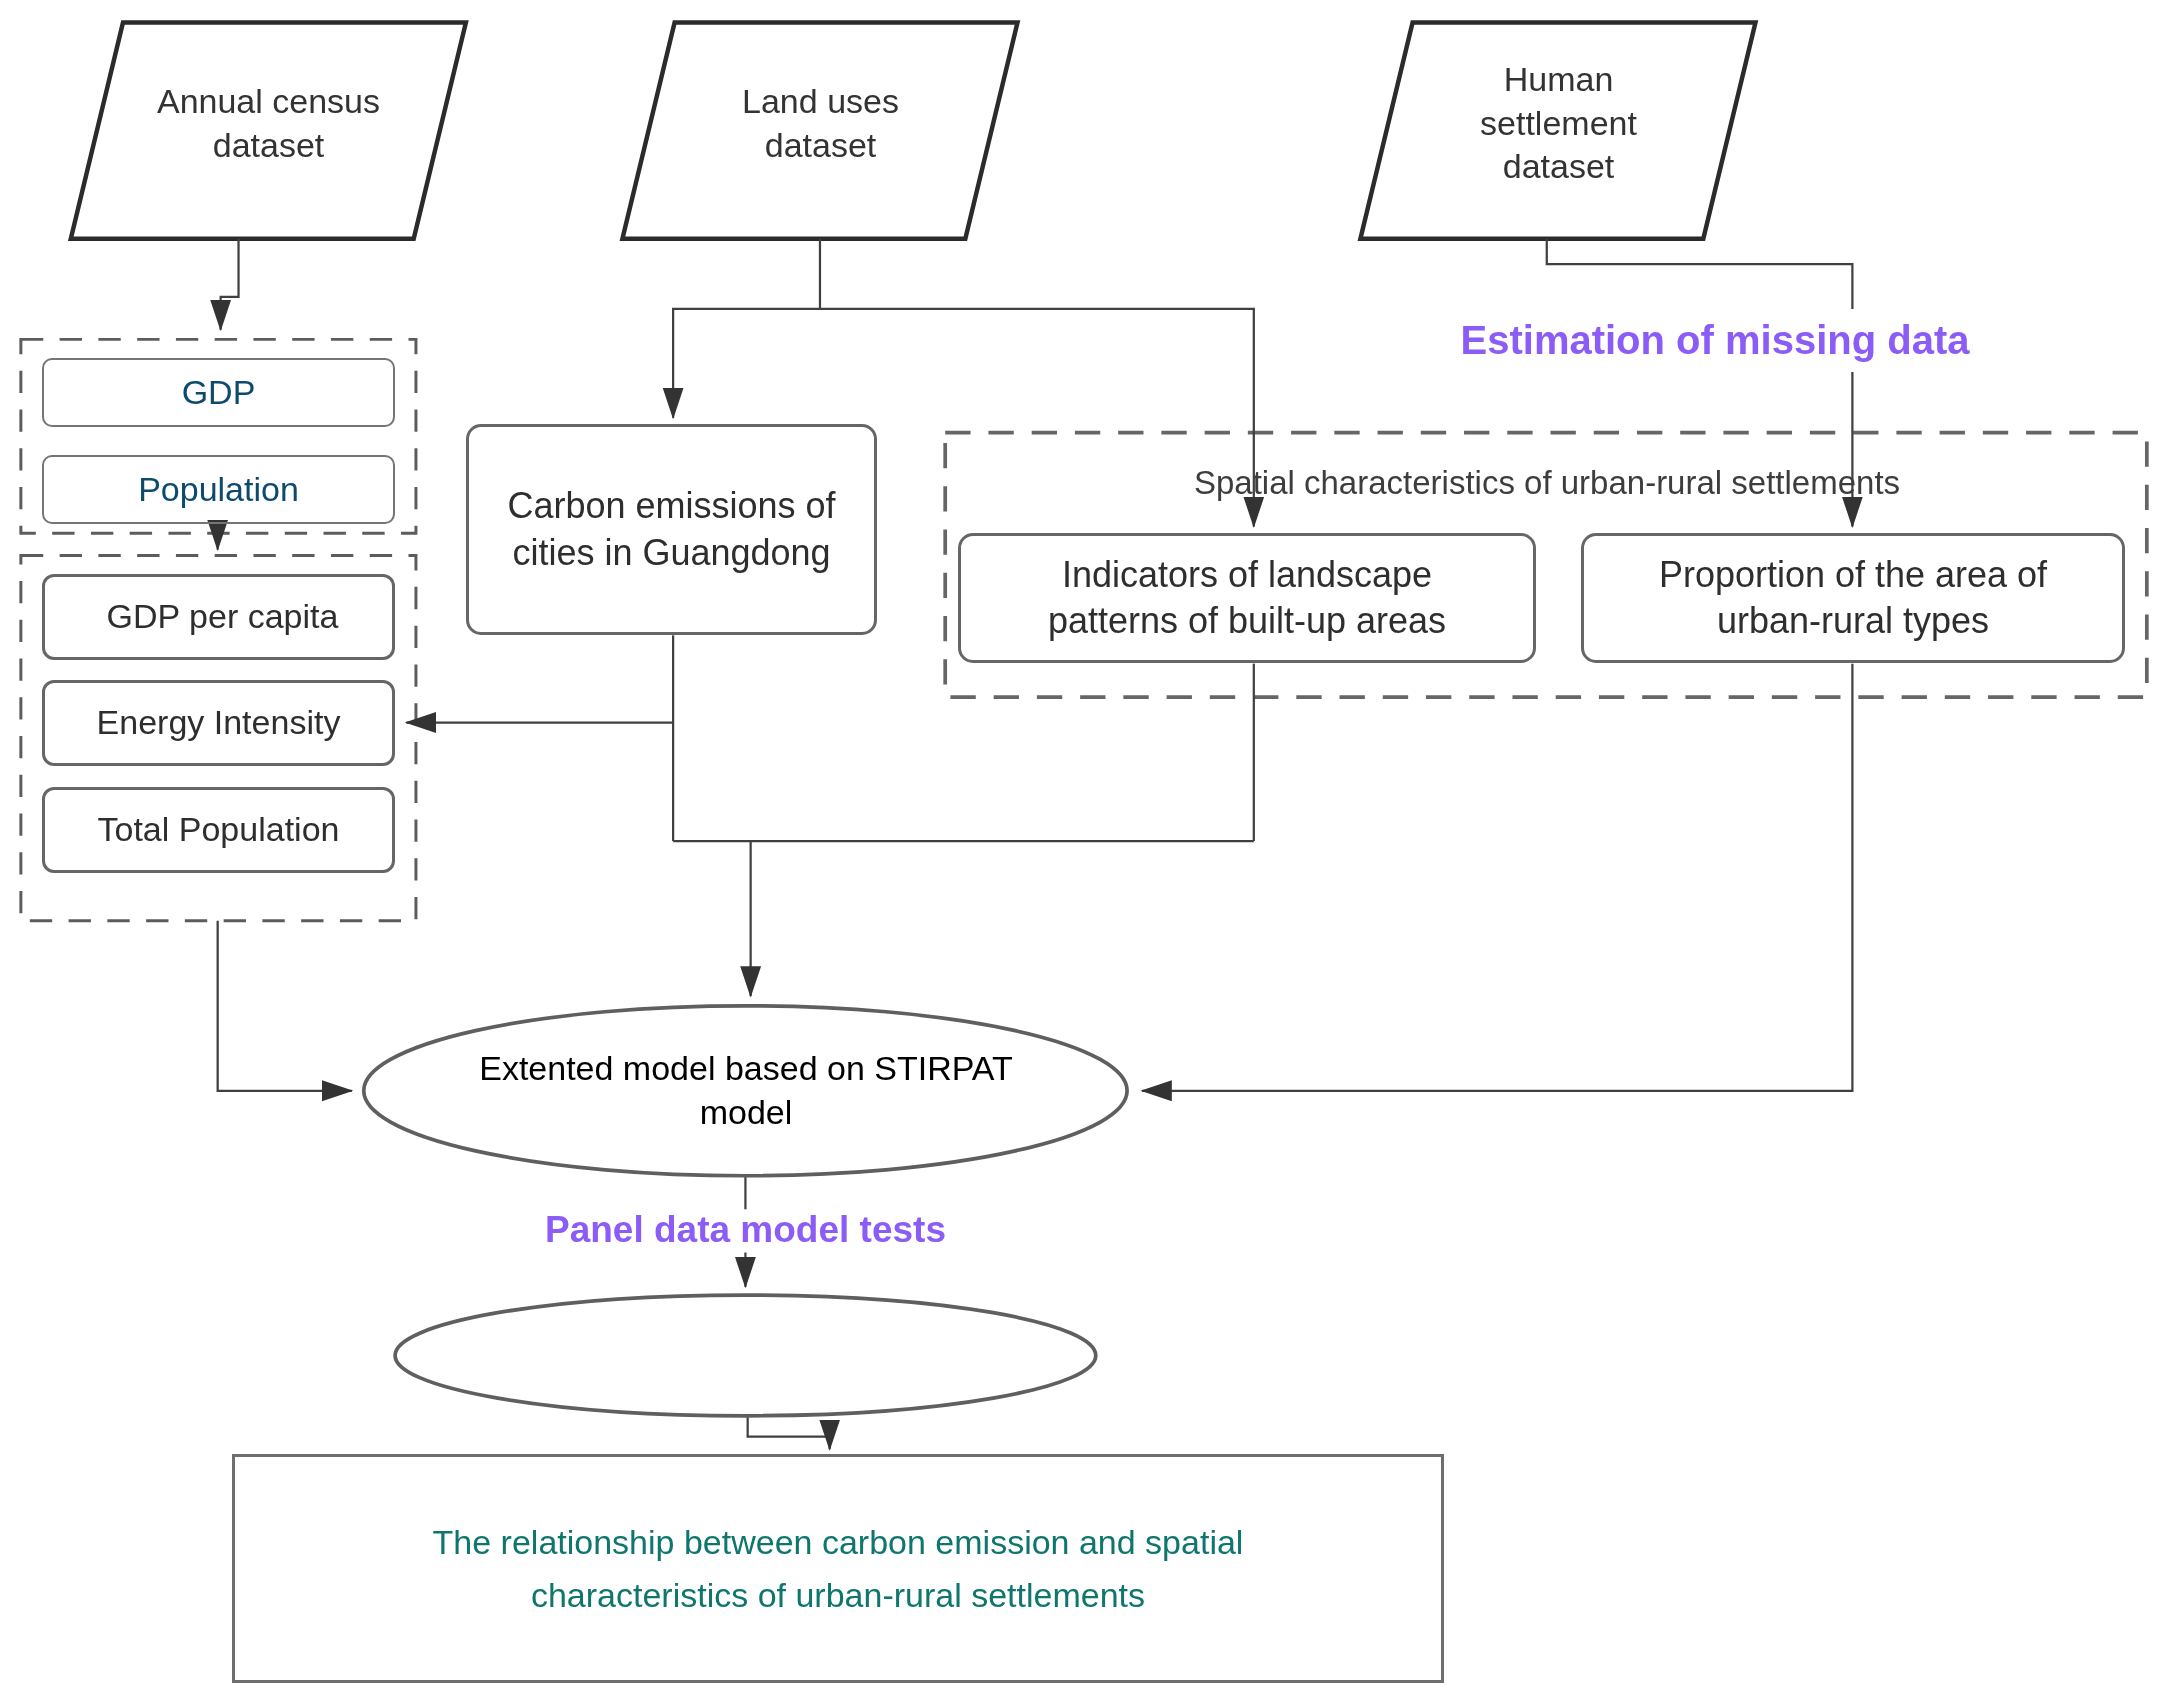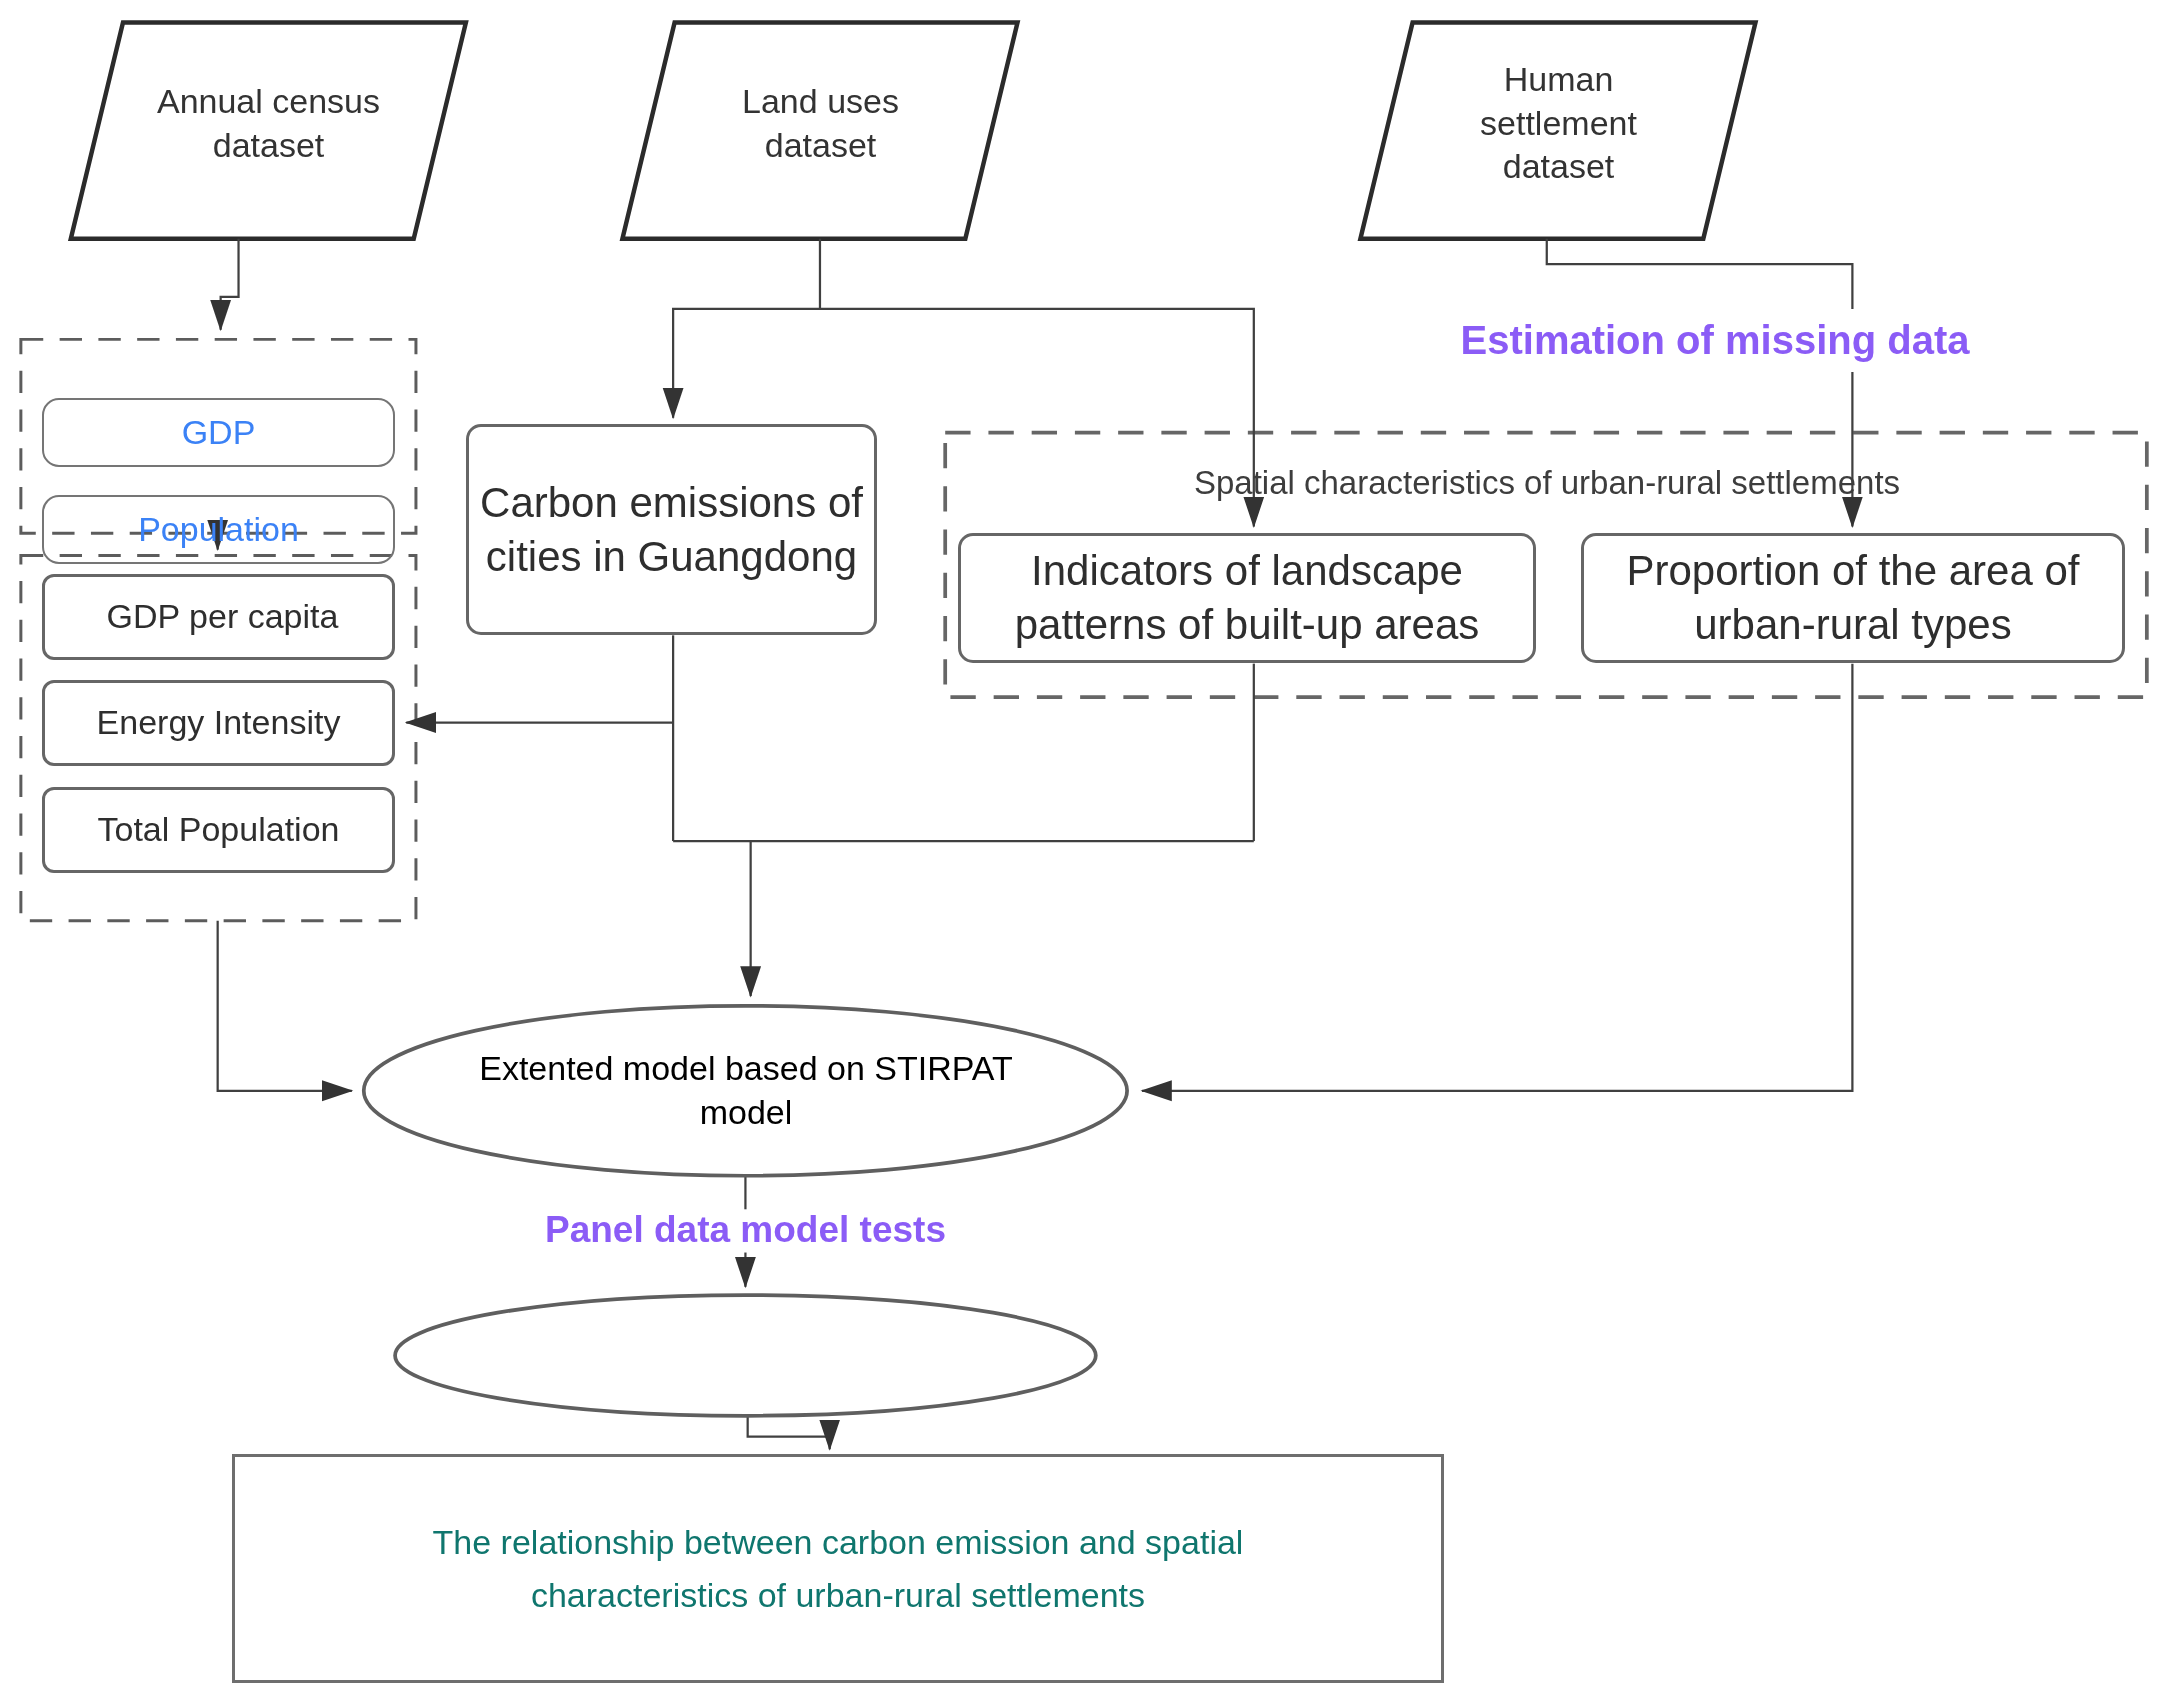--- a/index.html
+++ b/index.html
@@ -15,30 +15,30 @@
   .node{
     position:absolute;z-index:2;
     display:flex;align-items:center;justify-content:center;
     text-align:center;
     white-space:pre-line;
     box-sizing:border-box;
     line-height:1.28;
   }
   .ptext{font-size:34px;color:#333;}
   .smallbox{
-    border:2.2px solid #757575;border-radius:17px;
-    background:transparent;font-size:34px;color:#3b82f6;margin-top:40px;
+    border:2.2px solid #757575;border-radius:10px;
+    background:transparent;font-size:34px;color:#0c4a6e;
   }
   .midbox{
     border:3px solid #666;border-radius:12px;
     background:transparent;font-size:34px;color:#2e2e2e;
   }
   .bigbox{
     border:3.7px solid #666;border-radius:15px;
-    background:transparent;font-size:42px;color:#2e2e2e;
+    background:transparent;font-size:36px;color:#2e2e2e;
   }
   .labelbold{font-weight:bold;color:#8b5cf6;}
   .containerlabel{font-size:33px;color:#3d3d3d;background:transparent;}
   .whitebg{background:#ffffff;}
   .resultbox{
     border:3.7px solid #6e6e6e;background:transparent;
     font-size:34px;color:#0f766e;line-height:1.55;
   }
   .elliptext{font-size:34px;color:#000000;}
 </style>

